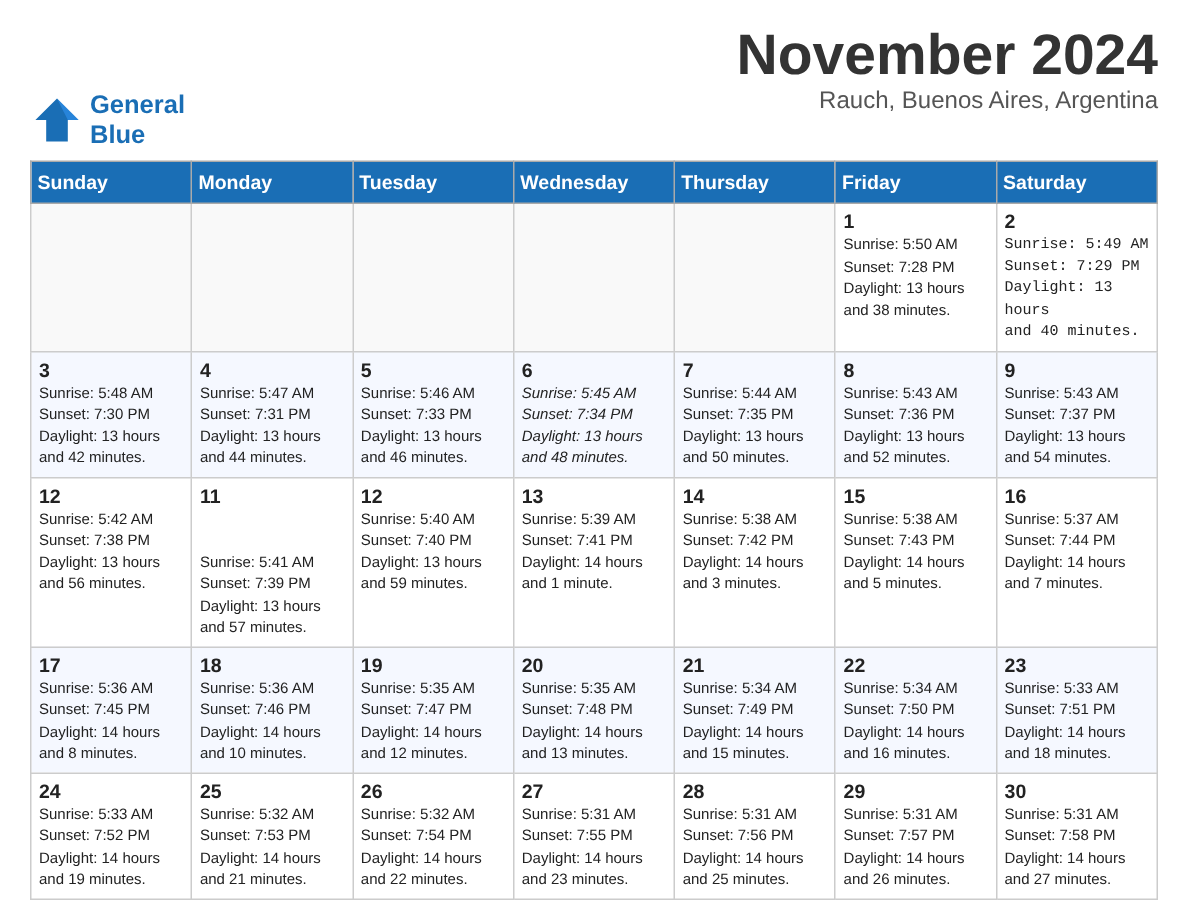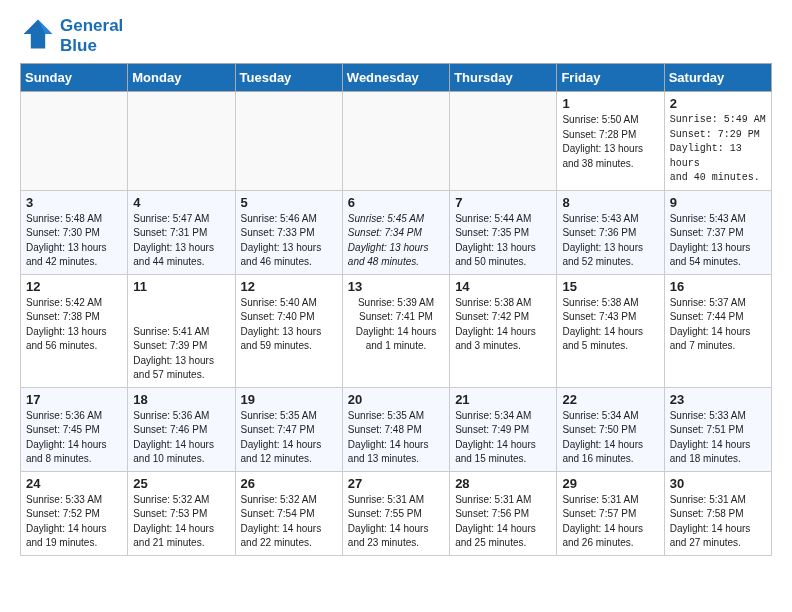--- a/index.html
+++ b/index.html
@@ -1,19 +1,19 @@
 <!DOCTYPE html>
 <html><head>
   <meta charset="utf-8">
   <style>
     * { box-sizing: border-box; margin: 0; padding: 0; }
     body { font-family: Arial, sans-serif; background: #fff; width: 792px; min-height: 612px; }
     .container { padding: 16px 20px; }
     .header-top { display: flex; align-items: flex-start; justify-content: space-between; margin-bottom: 4px; }
-    .logo { display: flex; gap: 4px; }
+    .logo { display: flex; align-items: center; gap: 4px; margin-top: 44px; }
     .logo-icon { width: 36px; height: 36px; }
     .title-block { text-align: right; }
     .month-title { font-size: 38px; font-weight: bold; color: #333; }
     .location { font-size: 16px; color: #555; }
     table { width: 100%; border-collapse: collapse; margin-top: 8px; }
     th { background-color: #1a6eb5; color: #fff; font-size: 13px; font-weight: bold; padding: 6px 4px; text-align: left; border: 1px solid #aaa; margin-top: 40px; }
     td { border: 1px solid #ccc; vertical-align: top; padding: 4px 5px; font-size: 10.5px; color: #222; width: calc(100%/7); min-height: 80px; background: #fff; }
     td.empty { background: #f9f9f9; }
     .day-num { font-size: 13px; font-weight: bold; display: block; margin-bottom: 2px; }
     .day-info { font-size: 10px; line-height: 1.45; color: #222; }
@@ -27,20 +27,24 @@
     <div class="logo">
       <svg class="logo-icon" viewBox="0 0 40 40">
         <polygon points="20,4 36,20 28,20 28,36 12,36 12,20 4,20" fill="#1a6eb5"></polygon>
         <polygon points="20,4 36,20 28,20" fill="#3399ff" opacity="0.5"></polygon>
       </svg>
       <div>
         <div style="font-size:17px;font-weight:bold;color:#1a6eb5;line-height:1.15;">General</div>
         <div style="font-size:17px;font-weight:bold;color:#1a6eb5;line-height:1.15;">Blue</div>
       </div>
     </div>
+    <div class="title-block">
+      <div class="month-title">November 2024</div>
+      <div class="location">Rauch, Buenos Aires, Argentina</div>
+    </div>
   </div>
 
   <table>
     <thead>
       <tr>
 
       <th>Sunday</th>
           <th>Monday</th>
           <th>Tuesday</th>
           <th>Wednesday</th>
@@ -139,21 +143,21 @@
           </td>
           <td>
             <span class="day-num">12</span>
             <div class="day-info" style="white-space: pre-line;">Sunrise: 5:40 AM
 Sunset: 7:40 PM
 Daylight: 13 hours
 and 59 minutes.</div>
           </td>
           <td>
             <span class="day-num">13</span>
-            <div class="day-info" style="white-space: pre-line; text-align: center;">Sunrise: 5:39 AM
+            <div class="day-info" style="white-space: pre-line;">Sunrise: 5:39 AM
 Sunset: 7:41 PM
 Daylight: 14 hours
 and 1 minute.</div>
           </td>
           <td>
             <span class="day-num">14</span>
             <div class="day-info" style="white-space: pre-line;">Sunrise: 5:38 AM
 Sunset: 7:42 PM
 Daylight: 14 hours
 and 3 minutes.</div>

